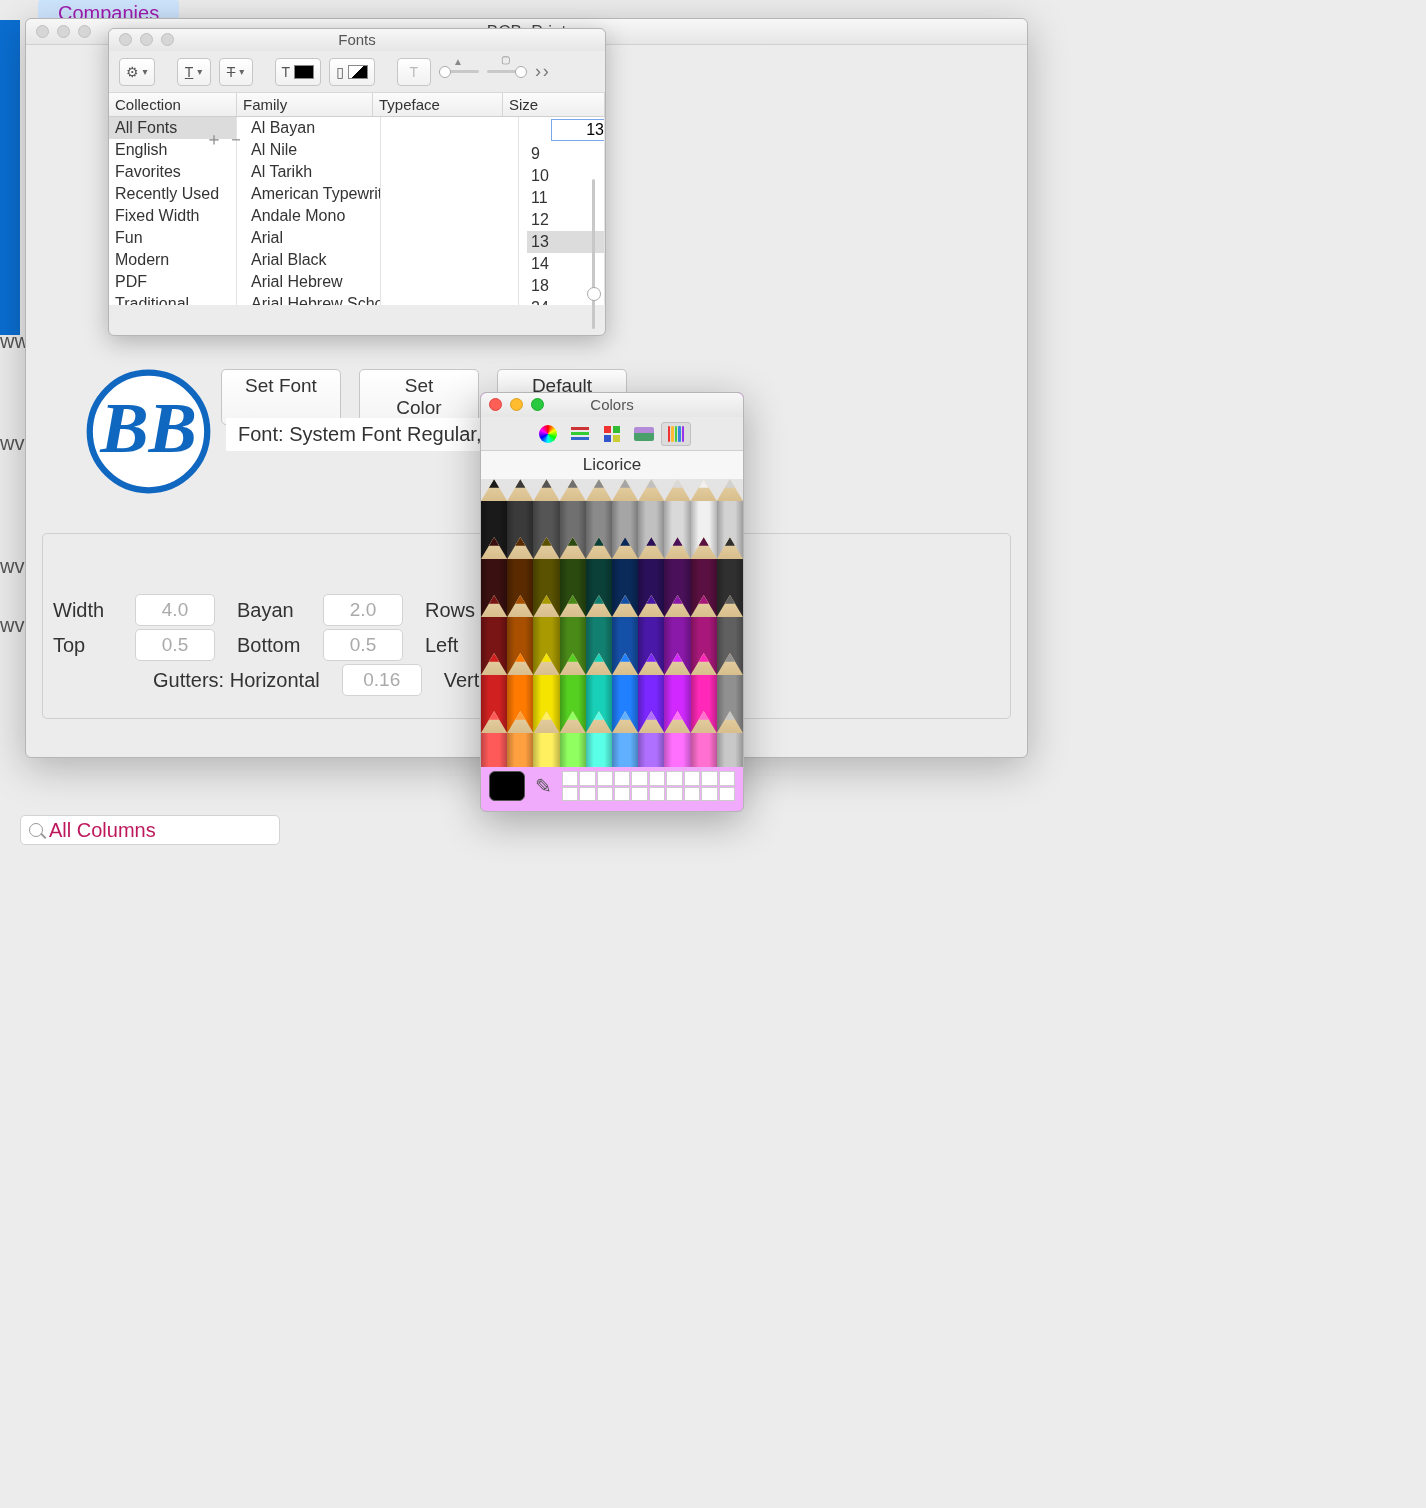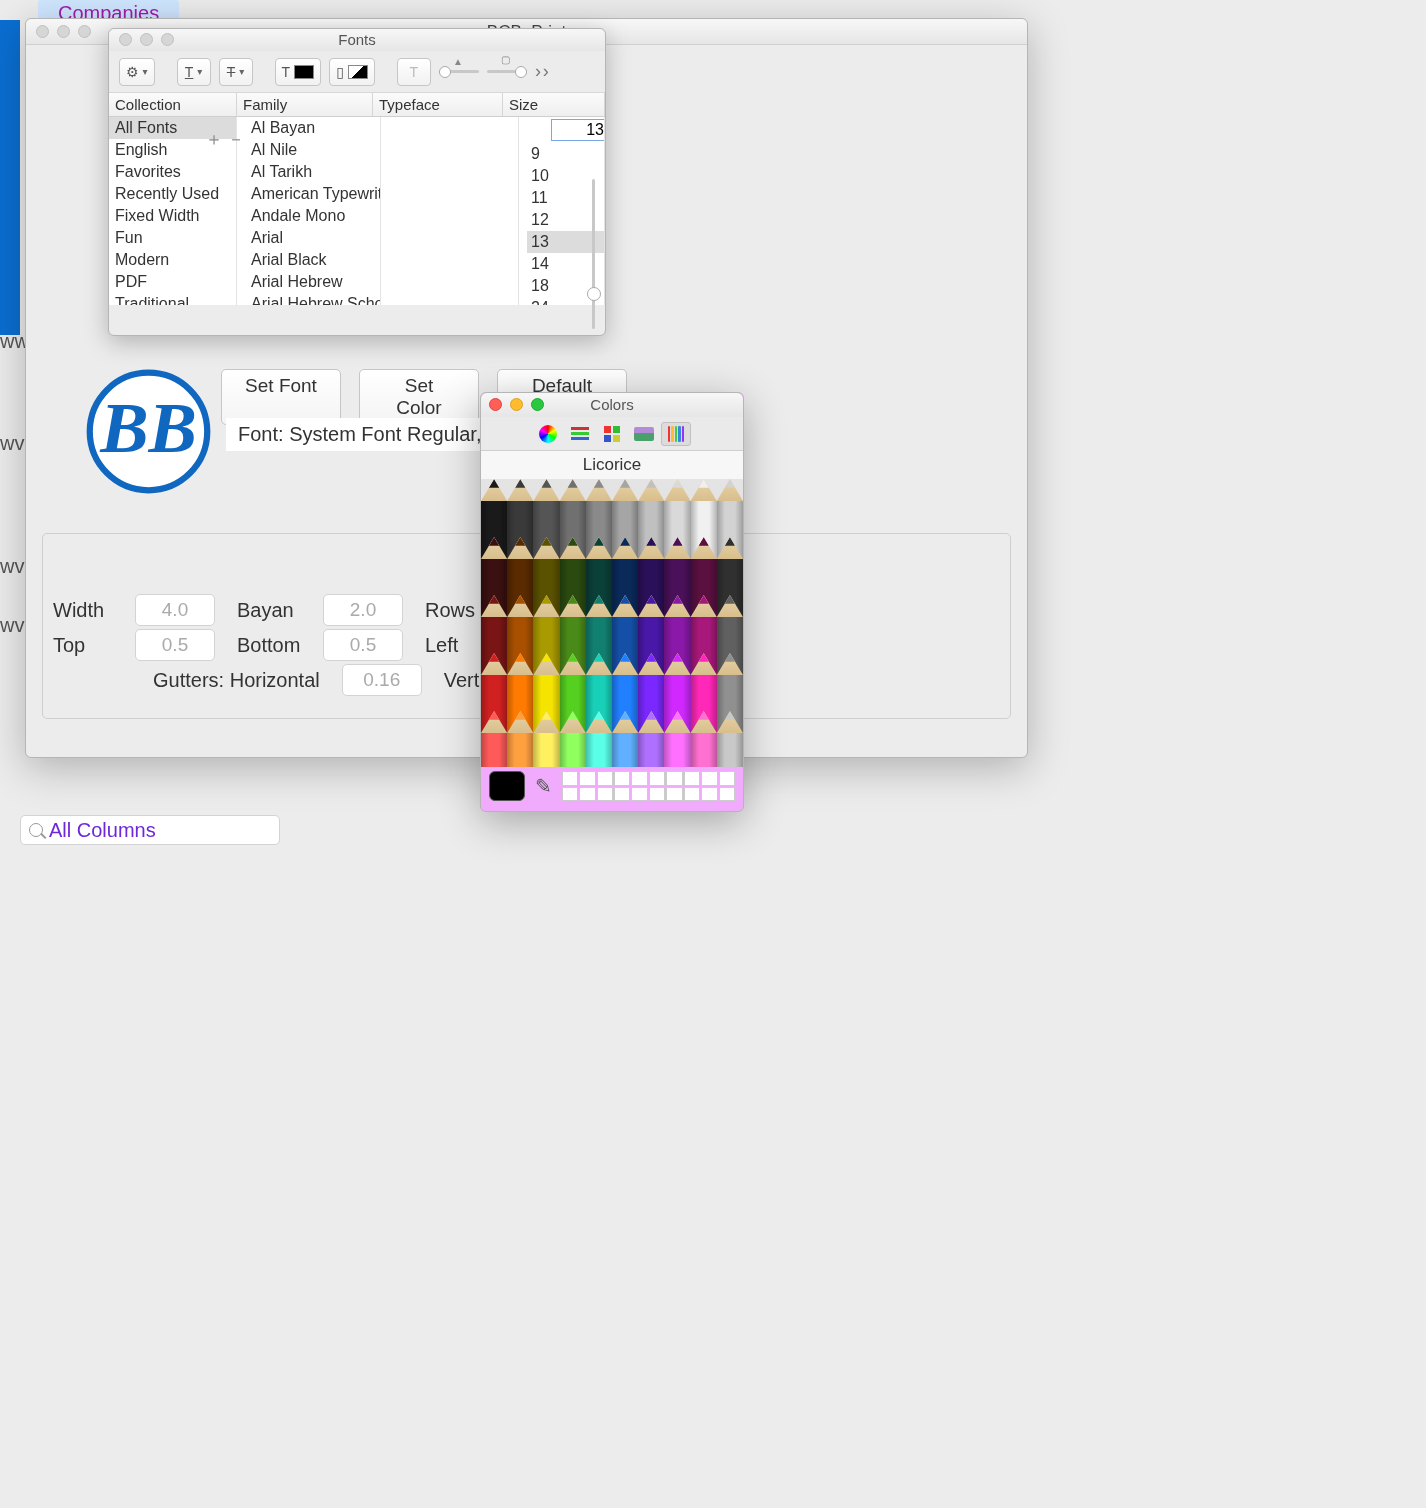--- a/index.html
+++ b/index.html
@@ -122,21 +122,21 @@
 .pencil .tip{width:100%;height:22px;clip-path:polygon(50% 0,100% 100%,0 100%);background:linear-gradient(#e8d3a8,#d8be8c);position:relative;}
 .pencil .tip::after{content:"";position:absolute;left:50%;top:0;transform:translateX(-50%);width:40%;height:40%;background:var(--c);clip-path:polygon(50% 0,100% 100%,0 100%);}
 .pencil .body{width:100%;height:72px;background:linear-gradient(90deg, rgba(0,0,0,0.25),transparent 30%,transparent 70%,rgba(0,0,0,0.25)), var(--c);}
 .colors-footer{position:absolute;bottom:6px;left:8px;right:8px;height:38px;display:flex;align-items:center;gap:10px;}
 .cur-color{width:36px;height:30px;border-radius:6px;background:#000;border:1px solid #555;}
 .eyedrop{font-size:20px;color:#555;}
 .swatches{flex:1;display:grid;grid-template-columns:repeat(10,1fr);grid-template-rows:repeat(2,1fr);gap:1px;height:30px;}
 .swatches div{border:1px solid #ccc;background:#fff;}
 
 
-.search-bottom{position:absolute;left:20px;top:815px;width:260px;height:30px;background:#fff;border:1px solid #d3d3d3;border-radius:5px;display:flex;align-items:center;gap:6px;padding:0 8px;color:#6d28d9;}
+.search-bottom{position:absolute;left:20px;top:815px;width:260px;height:30px;background:#fff;border:1px solid #d3d3d3;border-radius:5px;display:flex;align-items:center;gap:6px;padding:0 8px;color:#be185d;}
 .search-bottom .mag{width:14px;height:14px;border:1.5px solid #999;border-radius:50%;position:relative;}
 .search-bottom .mag::after{content:"";position:absolute;width:7px;height:1.5px;background:#999;transform:rotate(45deg);left:10px;top:11px;}
 
 .bb-logo{position:absolute; left:60px; top:350px; width:125px; height:125px;}
 </style>
 </head>
 <body>
 
 <div class="companies-tab">Companies</div>
 <div class="bg-sidebar"></div>

